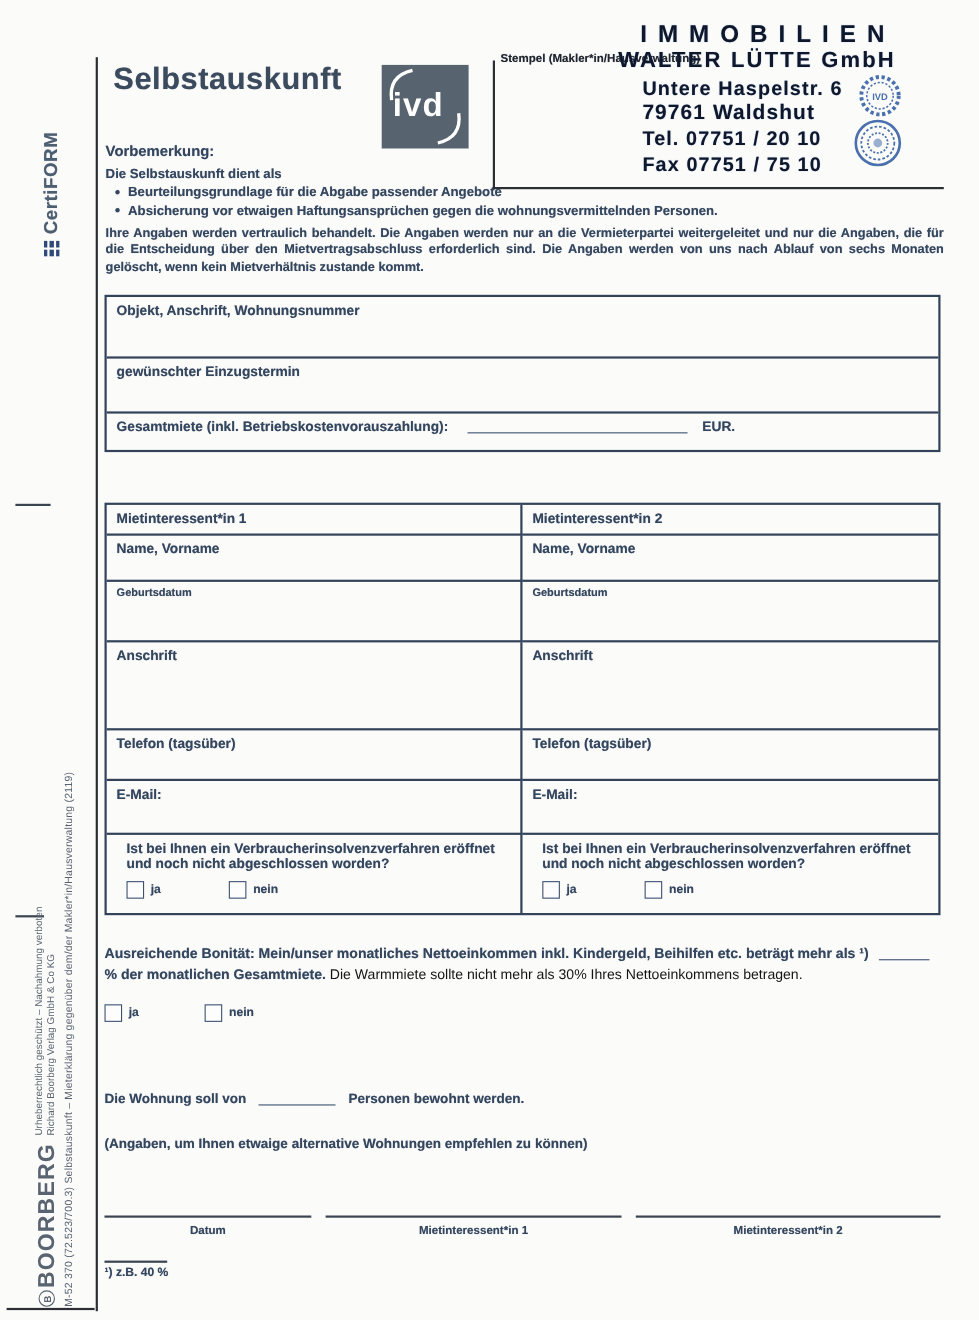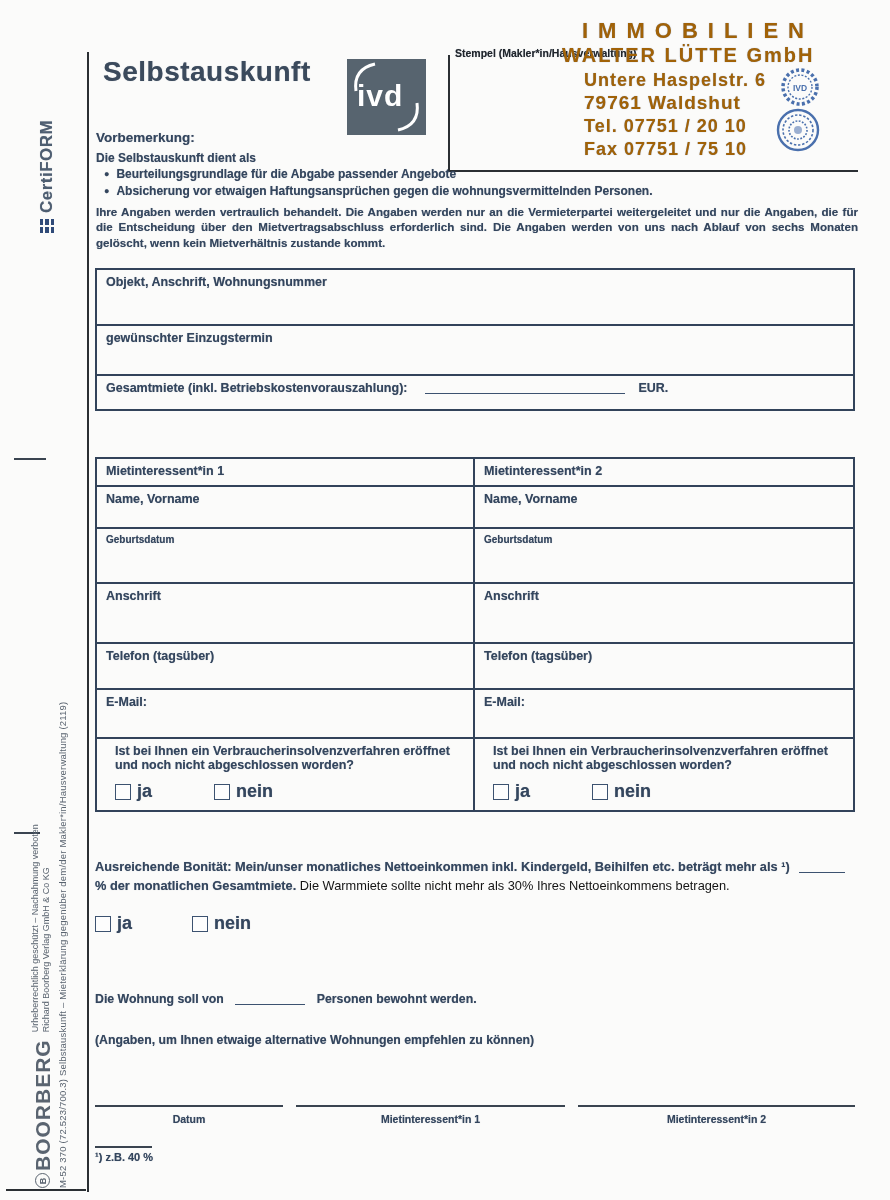--- a/index.html
+++ b/index.html
@@ -38,21 +38,21 @@
   .pub-small { display:flex; flex-direction:column; font-size:9px; line-height:1.25; padding-bottom:2px; }
   .pub-code { font-size:9.5px; margin-top:2px; letter-spacing:.2px; }
 
   
   .title { position:absolute; left:103px; top:56px; font-size:28px; font-weight:700; letter-spacing:.5px; color:#3b4a5c; }
   .ivd { position:absolute; left:347px; top:59px; width:79px; height:76px; background:#57646f; }
   .ivd svg { position:absolute; left:0; top:0; }
   .ivd .ivd-text { position:absolute; left:10px; top:20px; color:#fff; font-size:30px; font-weight:700; letter-spacing:1px; }
 
   .stamp-label { position:absolute; left:455px; top:47px; font-size:10.5px; font-weight:700; color:#20252b; }
-  .stamp-line { position:absolute; color:#a16207; font-weight:700; text-shadow:0 0 1px rgba(74,112,173,.6); white-space:nowrap; }
+  .stamp-line { position:absolute; color:#0f172a; font-weight:700; text-shadow:0 0 1px rgba(74,112,173,.6); white-space:nowrap; }
   .st1 { left:582px; top:18px;  font-size:22px; letter-spacing:10px; }
   .st2 { left:562px; top:44px;  font-size:20px; letter-spacing:2px; }
   .st3 { left:584px; top:70px;  font-size:18px; letter-spacing:1px; }
   .st4 { left:584px; top:92px;  font-size:19px; letter-spacing:1px; }
   .st5 { left:584px; top:116px; font-size:18px; letter-spacing:1px; }
   .st6 { left:584px; top:139px; font-size:18px; letter-spacing:1px; }
   .emblem { position:absolute; }
 
   
   .vb-head { position:absolute; left:96px; top:130px; font-size:13.5px; font-weight:700; }
@@ -68,26 +68,26 @@
   .blank { display:inline-block; border-bottom:1.6px solid #3c5270; height:13px; vertical-align:-2px; }
 
   .sec1-head { position:absolute; left:95px; top:429px; font-size:13px; font-weight:700; }
 
   
   .tbl { position:absolute; left:95px; top:457px; width:760px; border:2px solid #32435a; display:grid; grid-template-columns:1fr 1fr; }
   .cell { border-bottom:2px solid #32435a; padding:5px 9px; font-size:12.5px; }
   .cell.c1 { border-right:2px solid #32435a; }
   .cell.last { border-bottom:none; }
   .cell.small { font-size:10px; }
-  .h28{height:28px;} .h42{height:42px;} .h55{height:55px;} .h69{height:60px;} .h46{height:46px;} .h49{height:49px;} .h71{height:71px;padding-left:18px;}
+  .h28{height:28px;} .h42{height:42px;} .h55{height:55px;} .h69{height:80px;} .h46{height:46px;} .h49{height:49px;} .h71{height:71px;padding-left:18px;}
 
   
   .cbrow { display:flex; align-items:center; margin-top:9px; }
   .cb { display:inline-block; width:16px; height:16px; border:1.8px solid #3c5270; background:#fdfdfd; margin-right:6px; }
-  .cblabel { font-size:18px; }
+  .cblabel { font-size:11px; }
   .gap { width:62px; display:inline-block; }
 
   
   .bon { position:absolute; left:95px; top:857px; width:766px; font-size:12.8px; line-height:1.5; }
   .bon .note { color:#141414; text-shadow:none; }
   .bon-cbs { position:absolute; left:95px; top:913px; display:flex; align-items:center; }
 
   
   .occ1 { position:absolute; left:95px; top:992px; font-size:12.3px; }
   .occ2 { position:absolute; left:95px; top:1017px; font-size:12.3px; }

